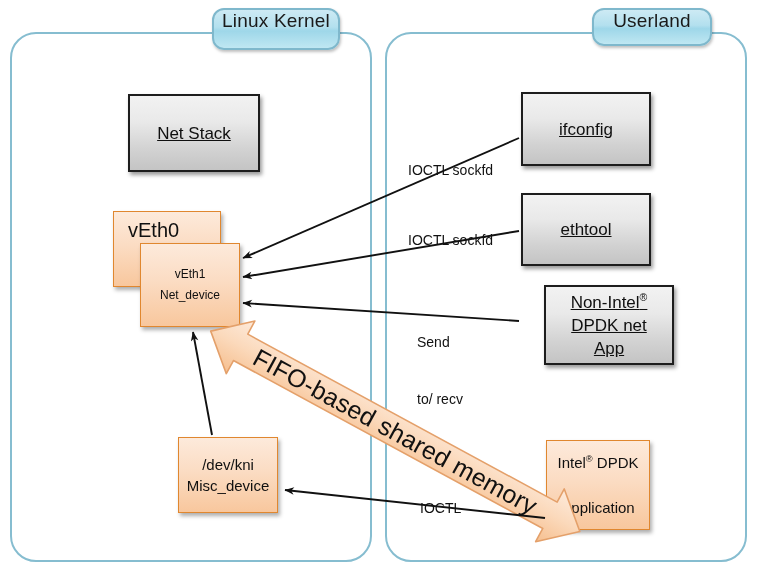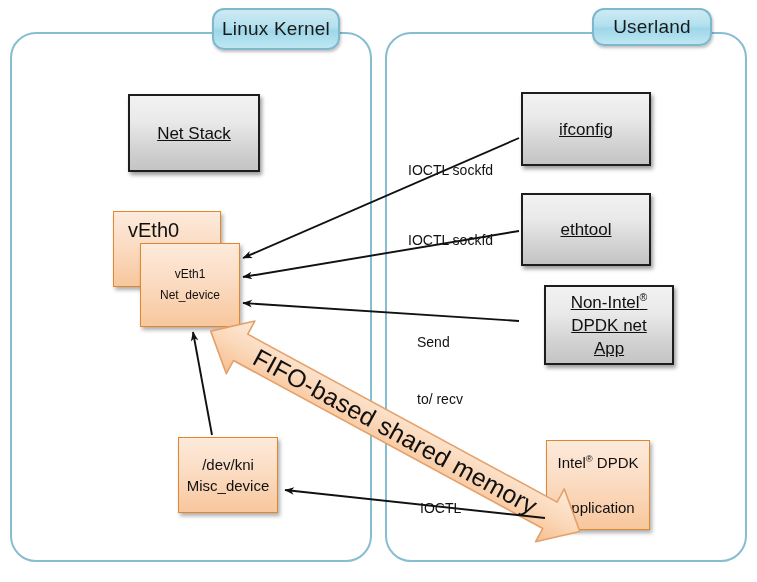--- a/index.html
+++ b/index.html
@@ -34,21 +34,21 @@
   
   .pill {
     position: absolute;
     box-sizing: border-box;
     border: 2px solid #7fb8cc;
     border-radius: 12px;
     background: linear-gradient(to bottom, #cdeaf4 0%, #b3e0ee 45%, #9ed7e9 55%, #bfe7f2 100%);
     color: #1a1a1a;
     font-size: 19px;
     display: flex;
-    align-items: center;
+    align-items: flex-start;
     justify-content: center;
     box-shadow: 1px 2px 3px rgba(0,0,0,0.25);
     letter-spacing: .2px;
   }
   #pill-kernel { left: 212px; top: 8px;  width: 128px; height: 42px; }
   #pill-user   { left: 592px; top: 8px;  width: 120px; height: 38px; }
 
   
   .graybox {
     position: absolute;

